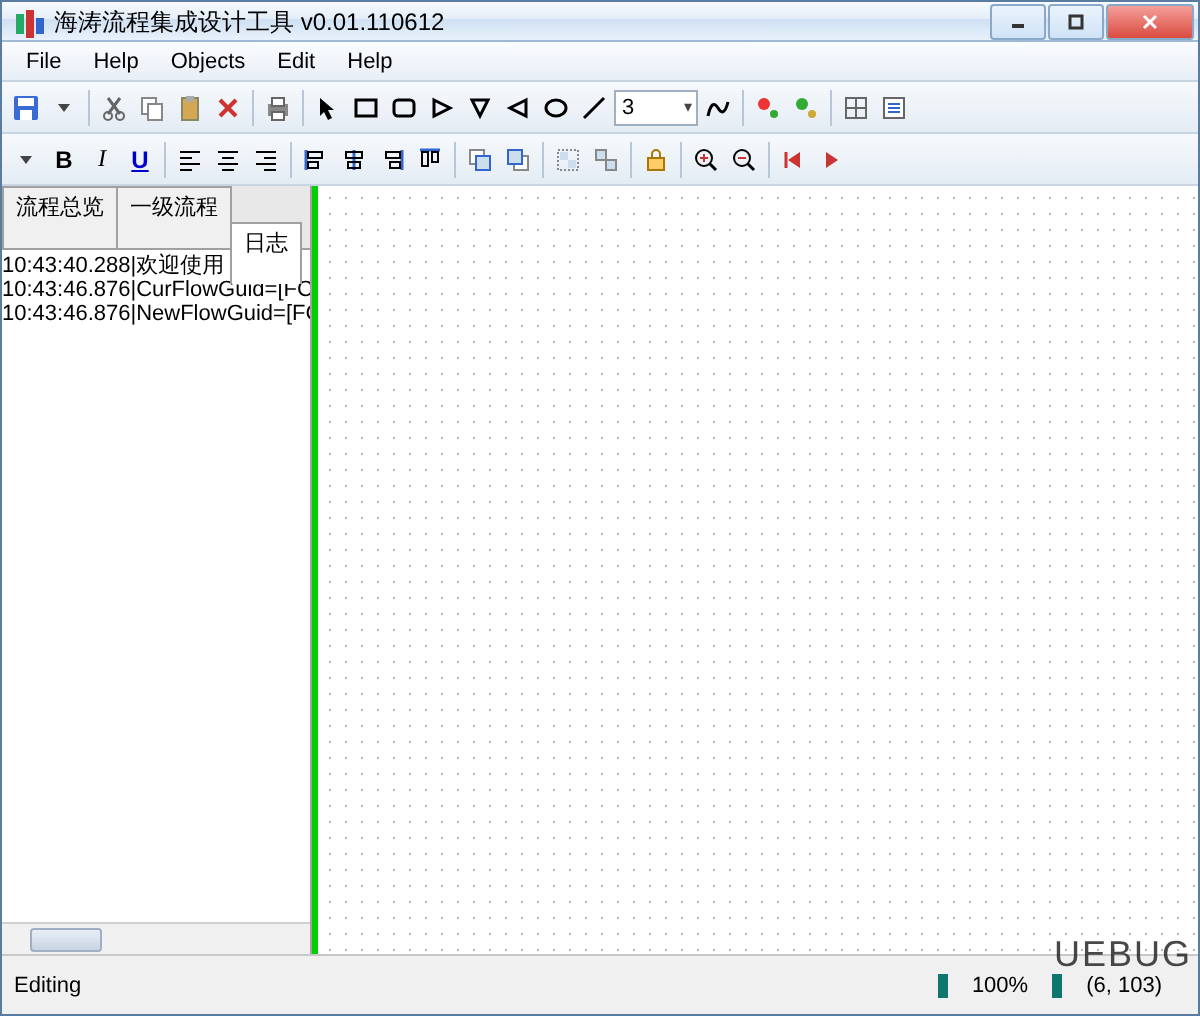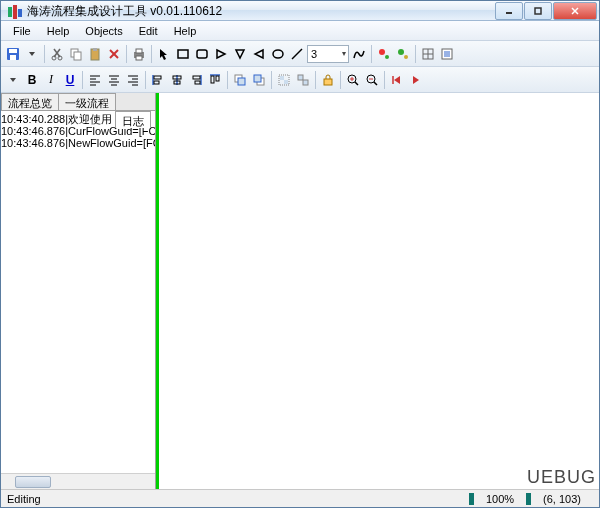--- a/index.html
+++ b/index.html
@@ -18,30 +18,30 @@
 .toolbar { height: 26px; background: linear-gradient(#f6f9fc,#e4ecf4); border-bottom: 1px solid #c8d4e2; display: flex; align-items: center; padding: 0 3px; gap: 1px; }
 .toolbar2 { height: 26px; background: linear-gradient(#f6f9fc,#e4ecf4); border-bottom: 1px solid #c8d4e2; display: flex; align-items: center; padding: 0 3px; gap: 1px; }
 .tb-btn { width: 18px; height: 20px; display: flex; align-items: center; justify-content: center; cursor: pointer; border: 1px solid transparent; border-radius: 2px; }
 .tb-sep { width: 1px; height: 18px; background: #b8c6d6; margin: 0 2px; }
 .ico svg { display: block; }
 .bold { font-weight: bold; color: #000; font-size: 12px; }
 .ital { font-style: italic; color: #000; font-size: 12px; font-family: serif; }
 .under { text-decoration: underline; color: #00c; font-size: 12px; font-weight: bold; }
 .main { flex: 1; display: flex; min-height: 0; }
 .left-panel { width: 155px; background: #fff; border-right: 1px solid #a0a0a0; display: flex; flex-direction: column; }
-.tabs { height: 18px; display: flex; background: #e8e8e8; border-bottom: 1px solid #a0a0a0; }
+.tabs { height: 32px; display: flex; background: #e8e8e8; border-bottom: 1px solid #a0a0a0; }
 .tab { padding: 2px 6px; border: 1px solid #a0a0a0; border-bottom: none; background: #f0f0f0; cursor: pointer; margin-right: -1px; font-size: 11px; }
 .tab.active { background: #fff; position: relative; top: 18px; }
 .log-area { flex: 1; background: #fff; padding: 2px 0; font-family: "Courier New", monospace; font-size: 10px; line-height: 12px; overflow: hidden; }
 .log-line { white-space: nowrap; }
 .hscroll { height: 16px; background: #f0f0f0; border-top: 1px solid #d0d0d0; display: flex; align-items: center; }
 .hscroll-thumb { width: 36px; height: 12px; background: linear-gradient(#e8eef6,#c8d4e2); border: 1px solid #9fb0c4; border-radius: 2px; margin-left: 14px; }
 .splitter { width: 3px; background: #00d000; cursor: col-resize; }
 .canvas { flex: 1; background: #fff; position: relative; background-image: radial-gradient(circle, #b8b8b8 0.5px, transparent 0.5px); background-size: 8px 8px; background-position: 2px 2px; }
-.statusbar { height: 18px; background: #f0f0f0; border-top: 1px solid #c8c8c8; display: flex; align-items: center; padding: 0 6px; font-size: 11px; }
+.statusbar { height: 30px; background: #f0f0f0; border-top: 1px solid #c8c8c8; display: flex; align-items: center; padding: 0 6px; font-size: 11px; }
 .status-left { flex: 1; }
 .status-cell { padding: 0 12px; border-left: 5px solid #0f766e; }
 .watermark { position: absolute; right: 4px; bottom: 20px; font-size: 18px; font-weight: normal; color: rgba(40,40,40,0.85); letter-spacing: 1px; font-family: Arial, sans-serif; }
 .combo { width: 42px; height: 18px; border: 1px solid #a0b0c0; background: #fff; font-size: 11px; display: flex; align-items: center; padding-left: 3px; position: relative; }
 .combo::after { content: "▾"; position: absolute; right: 2px; font-size: 8px; color: #444; }
 </style>
 </head>
 <body>
 
 <div class="window">

